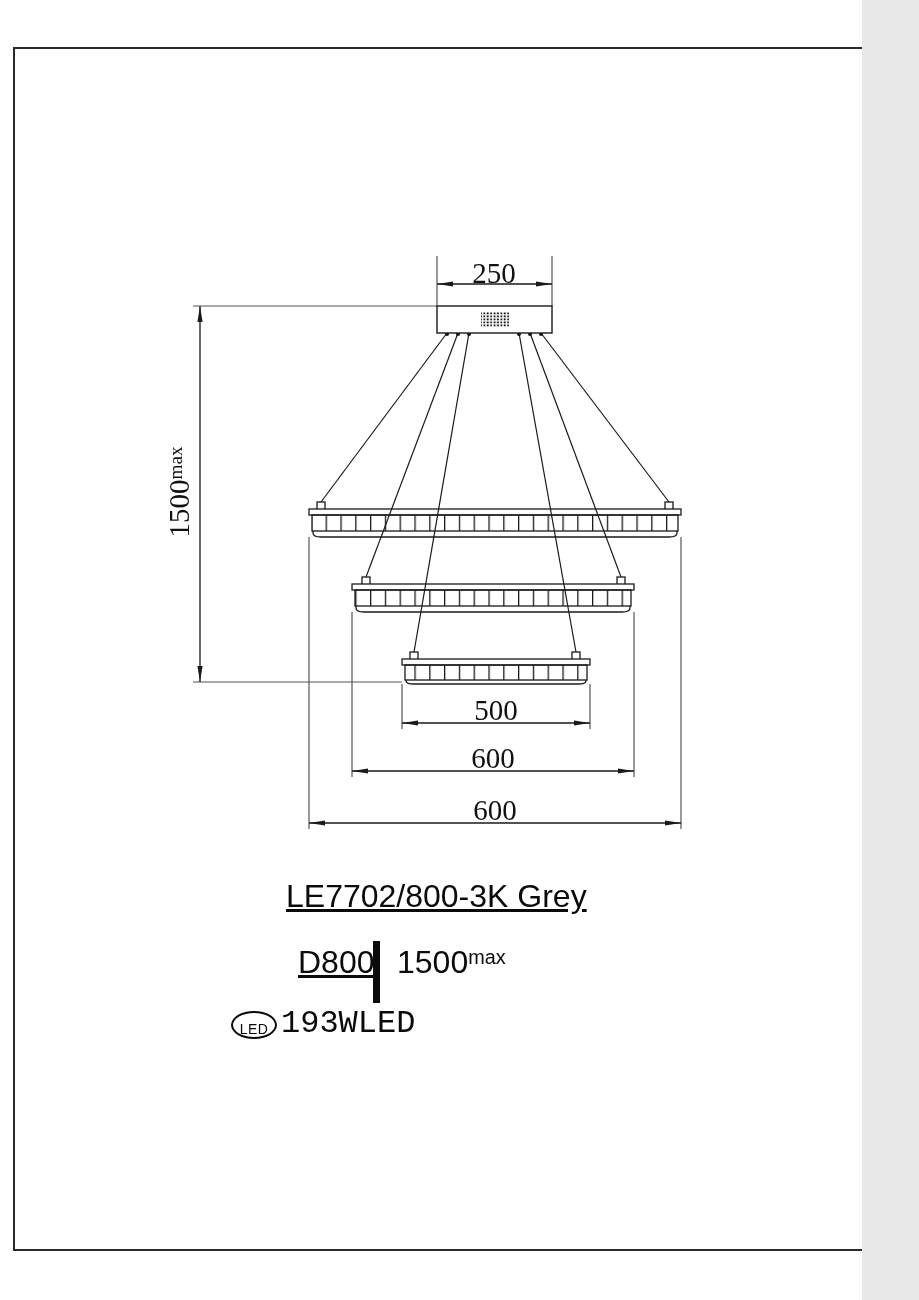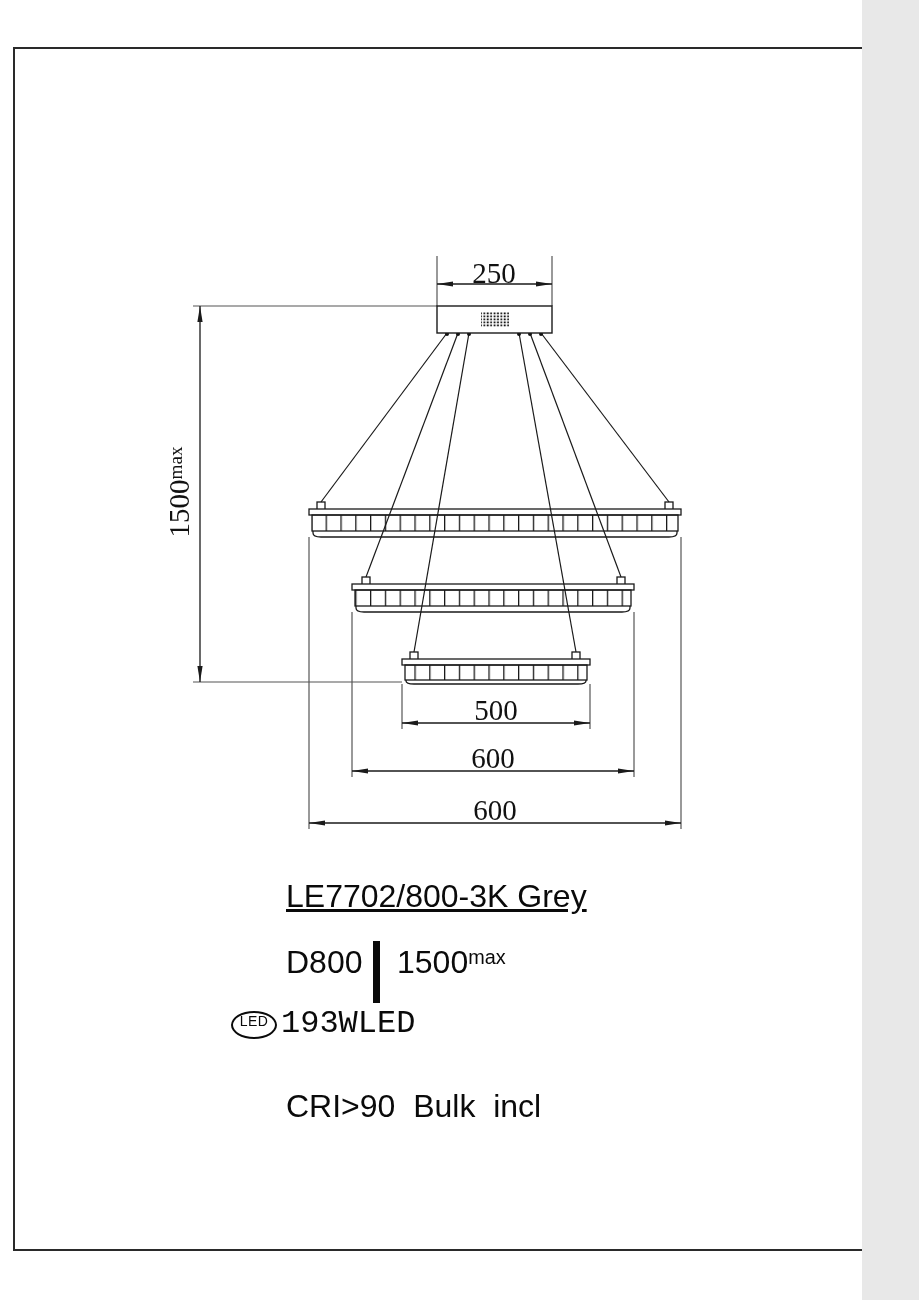--- a/index.html
+++ b/index.html
@@ -14,21 +14,21 @@
              color:#111;text-align:center;line-height:1;white-space:nowrap;}
   .dim-label sup{font-size:0.66em;vertical-align:0.35em;}
   .dim-label.rot{transform:rotate(-90deg);transform-origin:center;}
 
   
   .spec{position:absolute;font-size:32px;line-height:1;color:#0a0a0a;white-space:pre;}
   .spec sup{font-size:0.62em;vertical-align:0.45em;}
   .vbar{position:absolute;left:373px;top:941px;width:7px;height:62px;background:#0a0a0a;}
   .led-badge{position:absolute;left:231px;top:1011px;width:46px;height:28px;
              border:2px solid #0a0a0a;border-radius:50%;box-sizing:border-box;
-             display:flex;align-items:flex-start;justify-content:center;
+             display:flex;align-items:flex-end;justify-content:center;
              font-size:14px;letter-spacing:0.5px;color:#0a0a0a;}
 </style>
 </head>
 <body>
 
 <div class="page">
   <div class="frame"></div>
 
   <svg class="linework" viewBox="0 0 919 1300">
     <defs>
@@ -124,24 +124,23 @@
   <div class="dim-label" style="left:454px;top:259px;width:80px;">250</div>
 
   <div class="dim-label rot" style="left:111px;top:476px;width:140px;height:32px;"><span>1500</span><sup>max</sup></div>
 
   <div class="dim-label" style="left:456px;top:696px;width:80px;">500</div>
   <div class="dim-label" style="left:453px;top:744px;width:80px;">600</div>
   <div class="dim-label" style="left:455px;top:796px;width:80px;">600</div>
 
   <div class="spec" style="left:286px;top:880px;text-decoration:underline;">LE7702/800-3K Grey</div>
 
-  <div class="spec" style="left:286px;top:946px;">D800</div>
+  <div class="spec" style="left:298px;top:946px;text-decoration:underline;">D800</div>
   <div class="vbar"></div>
   <div class="spec" style="left:397px;top:946px;"><span>1500</span><sup>max</sup></div>
 
   <div class="led-badge">
       <span>LED</span>
     </div>
   <div class="spec" style="left:281px;top:1008px;font-family:Liberation Mono, monospace;">193WLED</div>
 
 
-  <div class="spec" style="left:286px;top:1090px;">CRI&gt;90  Bulk  incl</div>
 </div>
 
 </body></html>

